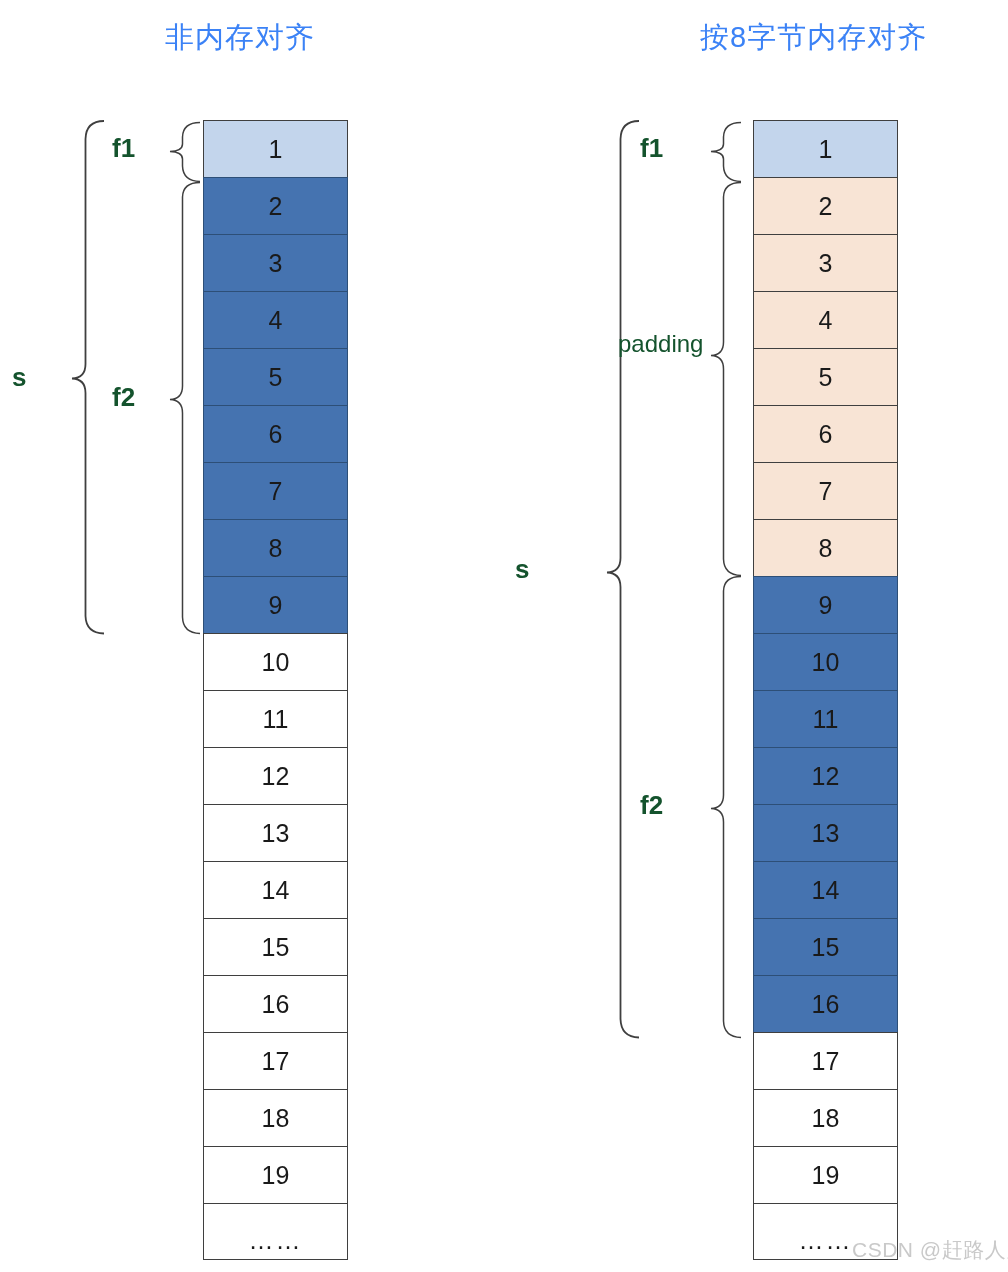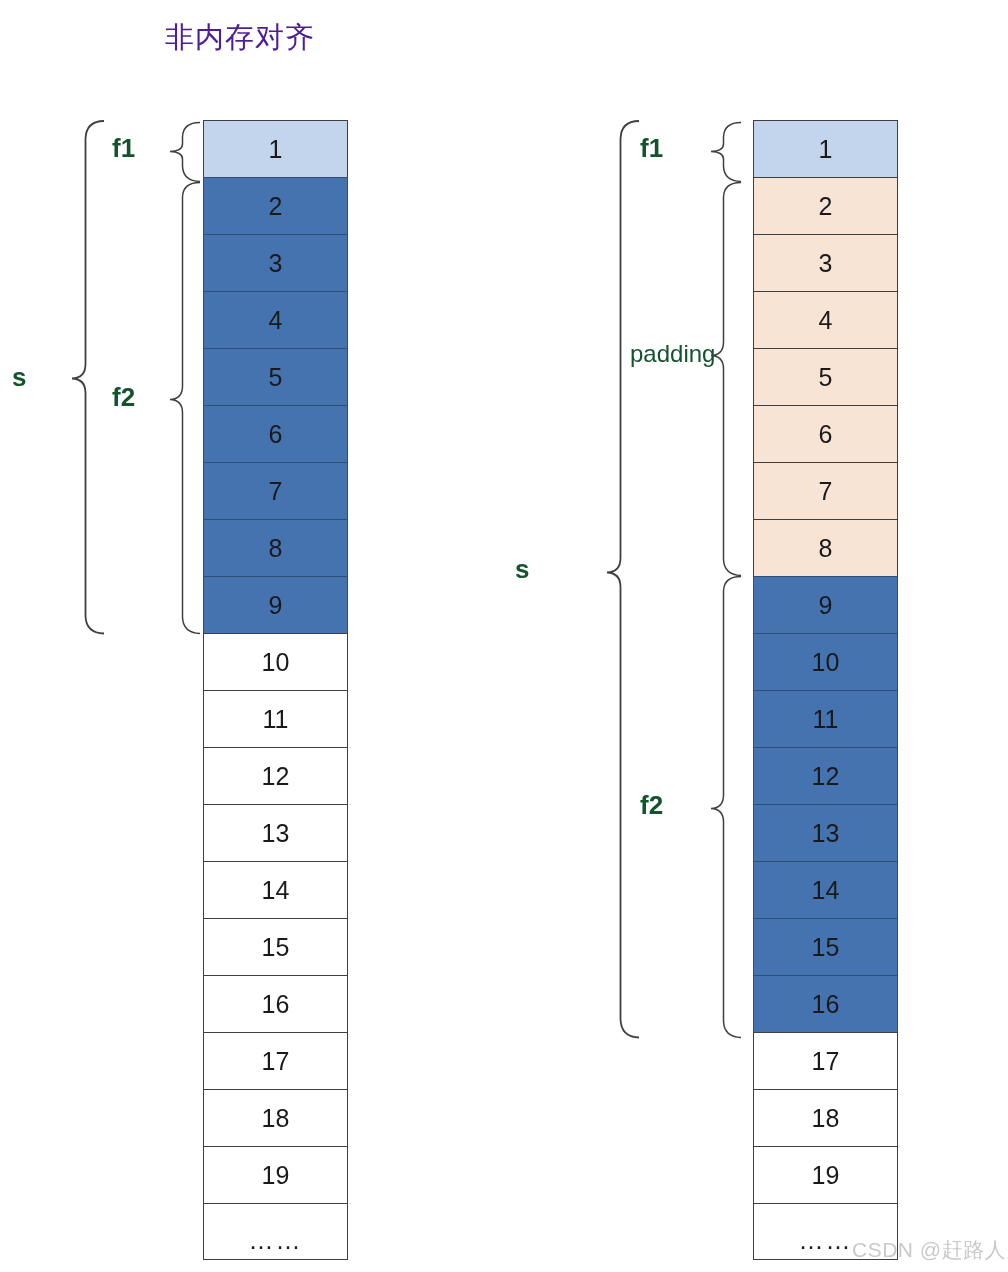--- a/index.html
+++ b/index.html
@@ -20,21 +20,21 @@
     inset: 0;
   }
 
   
   .title {
     position: absolute;
     font-size: 29px;
     font-weight: 400;
     letter-spacing: 1px;
     white-space: nowrap;
-    color: #4c1d95;
+    color: #3b82f6;
   }
   #title-left  { left: 165px; top: 18px; }
   #title-right { left: 700px; top: 18px; }
 
   
   .column {
     position: absolute;
     box-sizing: border-box;
   }
   #column-left  { left: 203px; top: 120px; width: 145px; }
@@ -86,39 +86,40 @@
   }
   .brace-label.reg { font-weight: 400; }
 
   #label-left-s   { left: 12px;  top: 362px; }
   #label-left-f1  { left: 112px; top: 133px; }
   #label-left-f2  { left: 112px; top: 382px; }
 
   #label-right-s  { left: 515px; top: 554px; }
   #label-right-f1 { left: 640px; top: 133px; }
   #label-right-f2 { left: 640px; top: 790px; }
-  #label-right-padding { left: 618px; top: 340px; font-size: 24px; font-weight: 400; margin-left: 12px; }
+  #label-right-padding { left: 618px; top: 330px; font-size: 24px; font-weight: 400; }
 
   
   #watermark {
     position: absolute;
     left: 852px;
     top: 1236px;
     font-size: 21px;
     color: #c9c9c9;
     white-space: nowrap;
     letter-spacing: 0.5px;
   }
 </style>
 </head>
 <body>
 
 <div class="stage">
 
   <div class="title" id="title-left">非内存对齐</div>
+  <div class="title" id="title-right">按8字节内存对齐</div>
 
   <div class="column" id="column-left">
       <div class="cell fill-lightblue">1</div>
       <div class="cell fill-blue">2</div>
       <div class="cell fill-blue">3</div>
       <div class="cell fill-blue">4</div>
       <div class="cell fill-blue">5</div>
       <div class="cell fill-blue">6</div>
       <div class="cell fill-blue">7</div>
       <div class="cell fill-blue">8</div>

